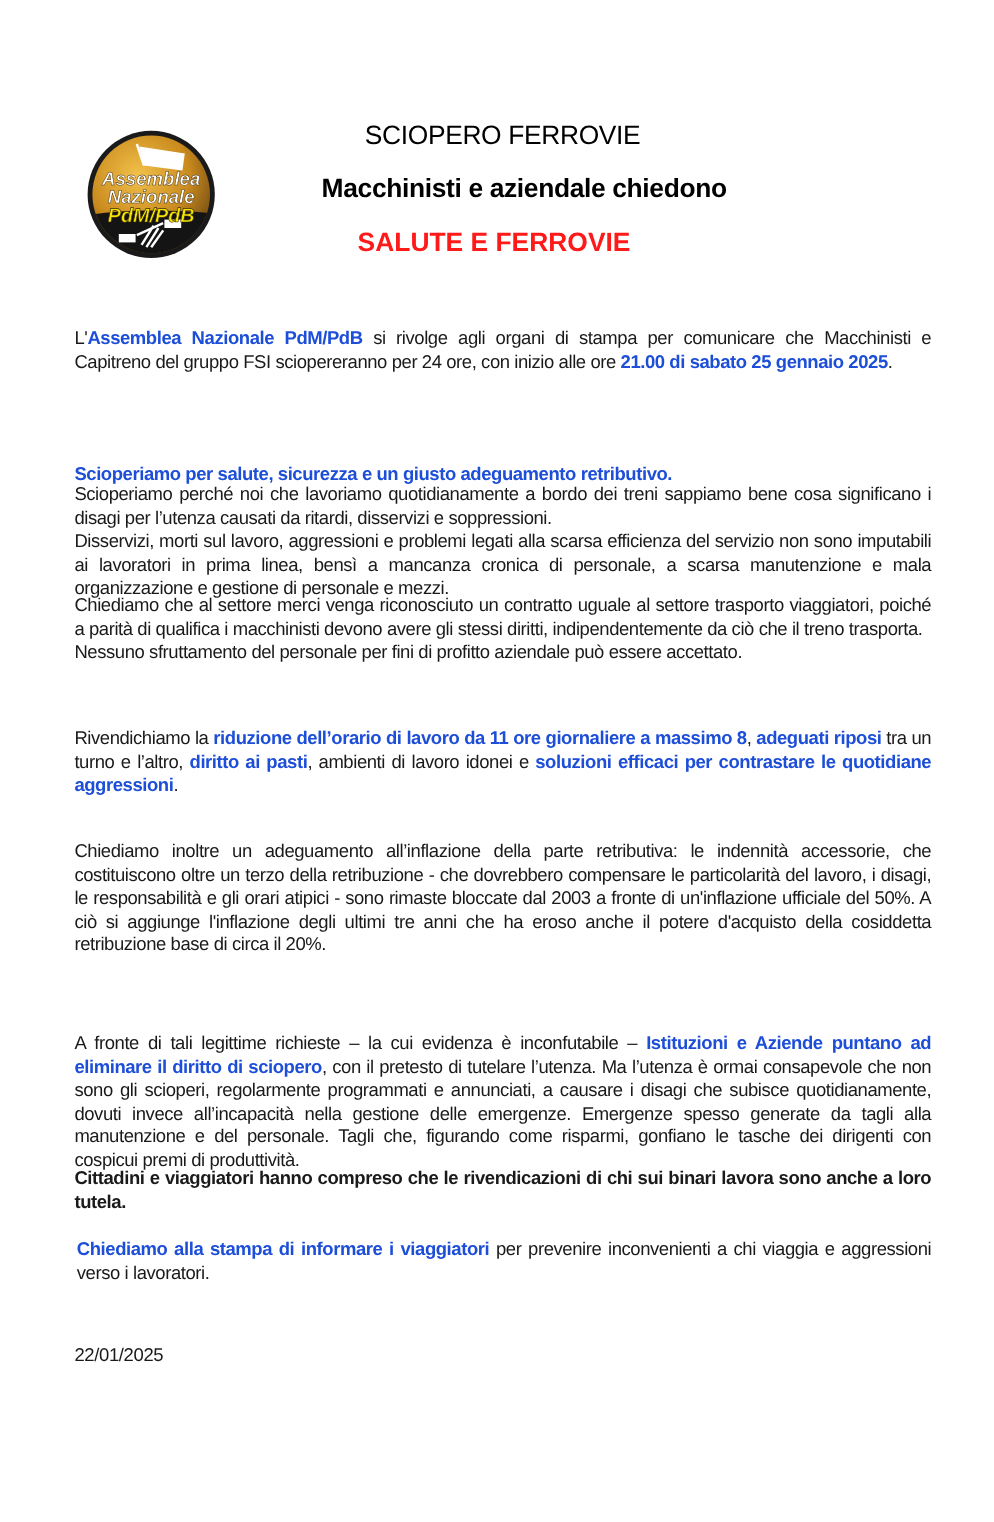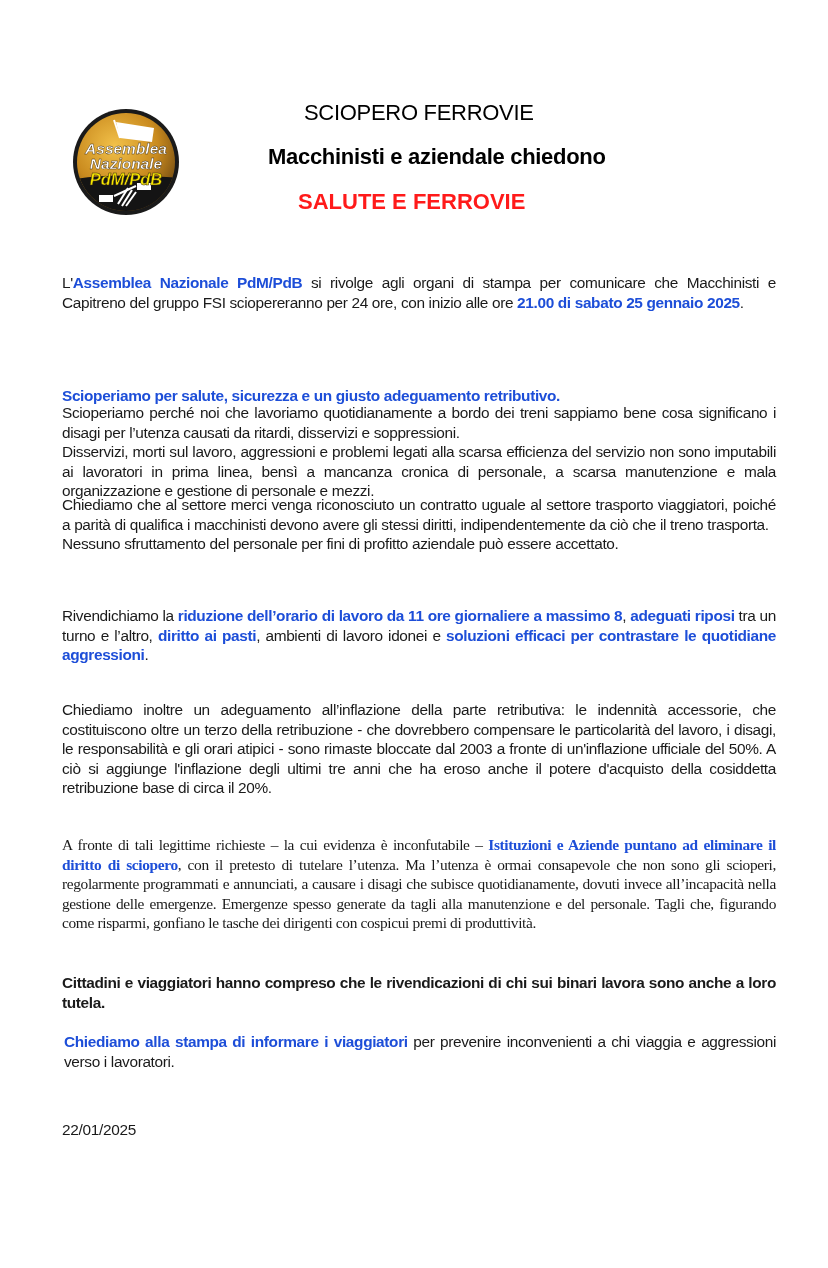--- a/index.html
+++ b/index.html
@@ -14,21 +14,21 @@
             color: #ff1a1a; letter-spacing: 0px; white-space: nowrap; }
   .body-text { position: absolute; left: 62px; width: 714px; font-size: 15.4px; line-height: 19.5px;
                text-align: justify; letter-spacing: -0.35px; }
   .body-text b { font-weight: bold; color: #1d4ed8; }
   .p1 { top: 273px; }
   .p2 { top: 360px; margin-top: 26px; }
   .p3 { top: 403px; }
   .p4 { top: 495px; }
   .p5 { top: 606px; }
   .p6 { top: 700px; }
-  .p7 { top: 835px; font-family: Liberation Serif, serif; }
+  .p7 { top: 860px; }
   .p8 { top: 973px; font-weight: bold; }
   .p9 { top: 1032px; left: 64px; width: 712px; }
   .date { position: absolute; left: 62px; top: 1121px; font-size: 15.4px; letter-spacing: -0.3px; }
   .seg { display: inline; }
 </style>
 </head>
 <body>
 
 <div class="logo">
   <svg width="112" height="108" viewBox="0 0 112 108">

